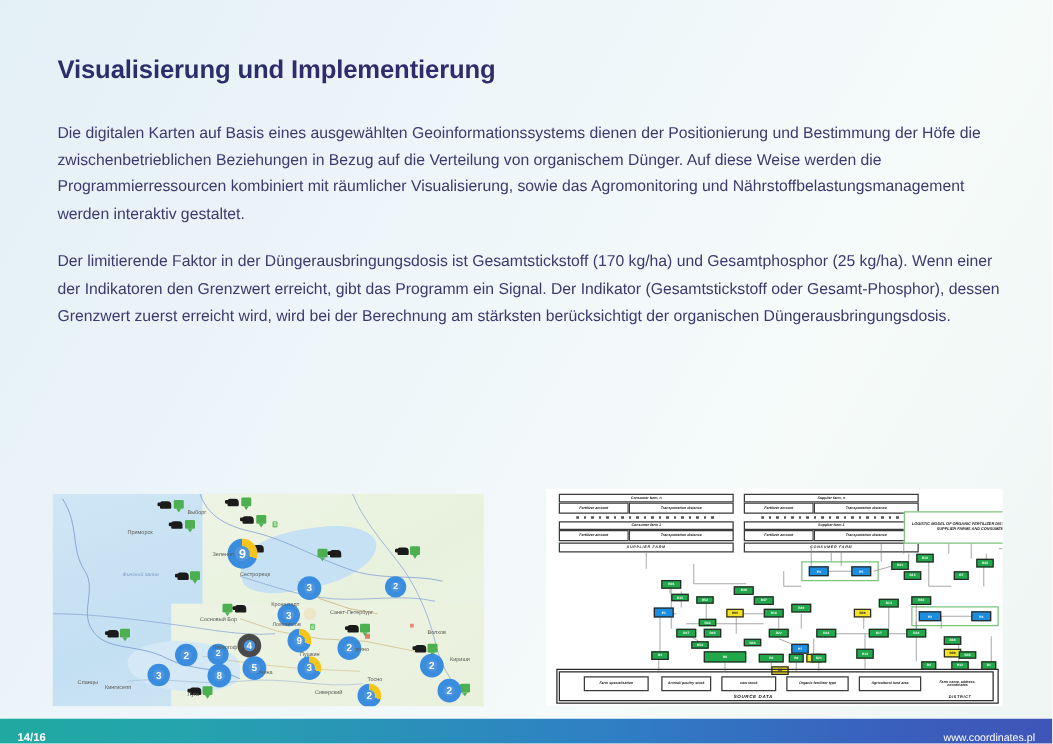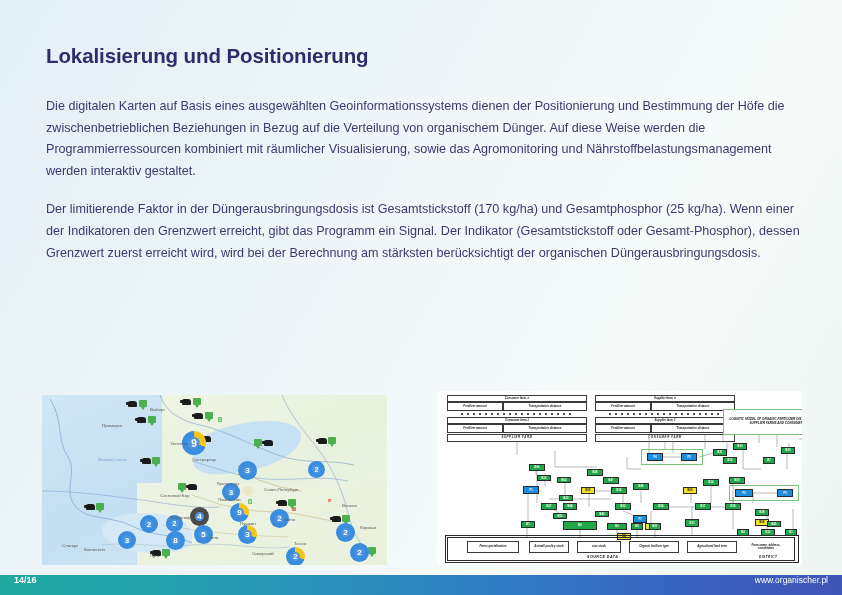--- a/index.html
+++ b/index.html
@@ -200,32 +200,32 @@
     letter-spacing: 0.5px;
     color: #111;
   }
 
   
   .footer {
     position: absolute;
     left: 0; bottom: 0;
     width: 842px; height: 20px;
     background: linear-gradient(90deg, #1fa9a0 0%, #25a3ae 18%, #2f7fc4 58%, #3a5fbd 85%, #3f55b8 100%);
-    display: flex; align-items: flex-start; justify-content: space-between;
+    display: flex; align-items: flex-end; justify-content: space-between;
     padding: 0 14px;
   }
   .footer-page { color: #ffffff; font-size: 9px; font-weight: bold; }
   .footer-url  { color: #ffffff; font-size: 8.5px; }
 </style>
 </head>
 <body>
 
 <div class="slide">
 
-  <div class="slide-title">Lokalisierung und Positionierung</div>
+  <div class="slide-title">Visualisierung und Implementierung</div>
 
   <div class="body-copy">
     <div class="para">Die digitalen Karten auf Basis eines ausgewählten Geoinformationssystems dienen der Positionierung und Bestimmung der Höfe die zwischenbetrieblichen Beziehungen in Bezug auf die Verteilung von organischem Dünger. Auf diese Weise werden die Programmierressourcen kombiniert mit räumlicher Visualisierung, sowie das Agromonitoring und Nährstoffbelastungsmanagement werden interaktiv gestaltet.</div>
     <div class="para">Der limitierende Faktor in der Düngerausbringungsdosis ist Gesamtstickstoff (170 kg/ha) und Gesamtphosphor (25 kg/ha). Wenn einer der Indikatoren den Grenzwert erreicht, gibt das Programm ein Signal. Der Indikator (Gesamtstickstoff oder Gesamt-Phosphor), dessen Grenzwert zuerst erreicht wird, wird bei der Berechnung am stärksten berücksichtigt der organischen Düngerausbringungsdosis.</div>
   </div>
 
   <div class="map-panel">
     <div class="map-sea"></div>
     <div class="map-land"></div>
     <div class="map-land2"></div>
@@ -518,16 +518,16 @@
     <div class="dg-box" style="left:192px; top:150px; width:50px; height:12px;">Organic fertilizer type</div>
     <div class="dg-box" style="left:250px; top:150px; width:50px; height:12px;">Agricultural land area</div>
     <div class="dg-box" style="left:306px; top:150px; width:46px; height:12px; border:none;">Farm name, address, coordinates</div>
 
     <div class="src-label" style="left:150px; top:164px;">SOURCE DATA</div>
     <div class="src-label" style="left:322px; top:164px; font-size:3.1px;">DISTRICT</div>
   </div>
 
   <div class="footer">
     <span class="footer-page">14/16</span>
-    <span class="footer-url">www.organischer.pl</span>
+    <span class="footer-url">www.coordinates.pl</span>
   </div>
 
 </div>
 
 </body></html>

